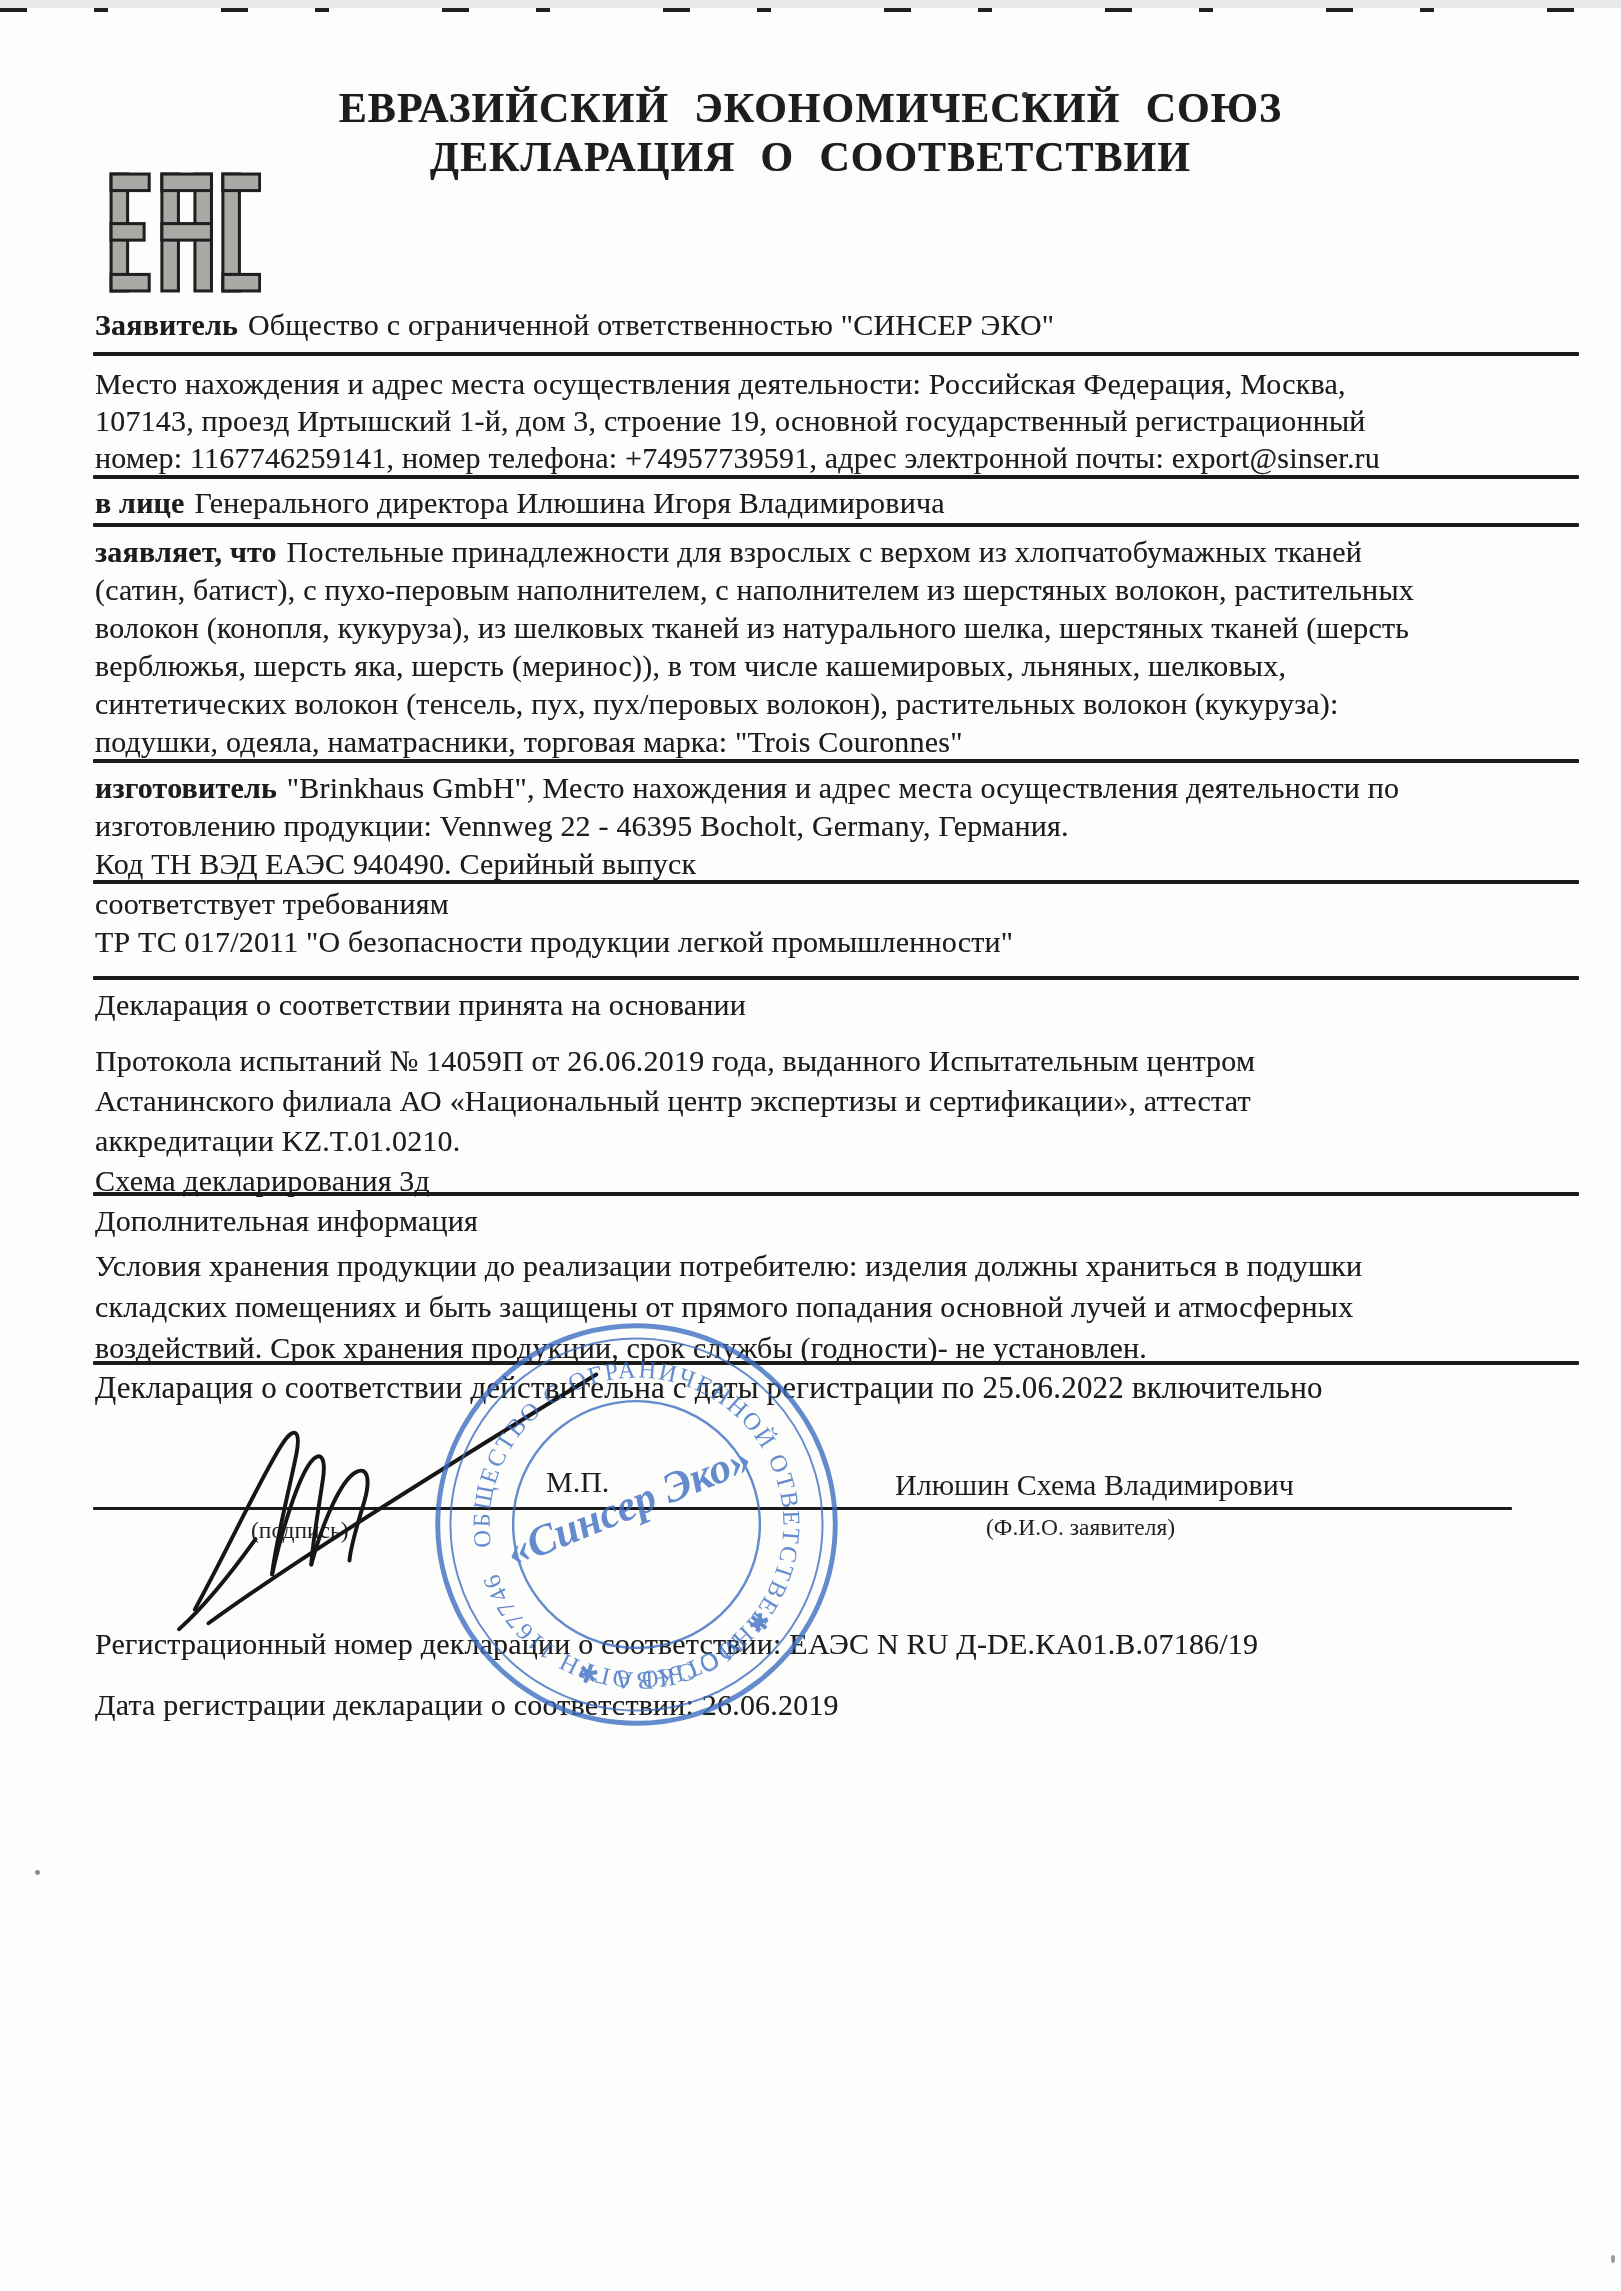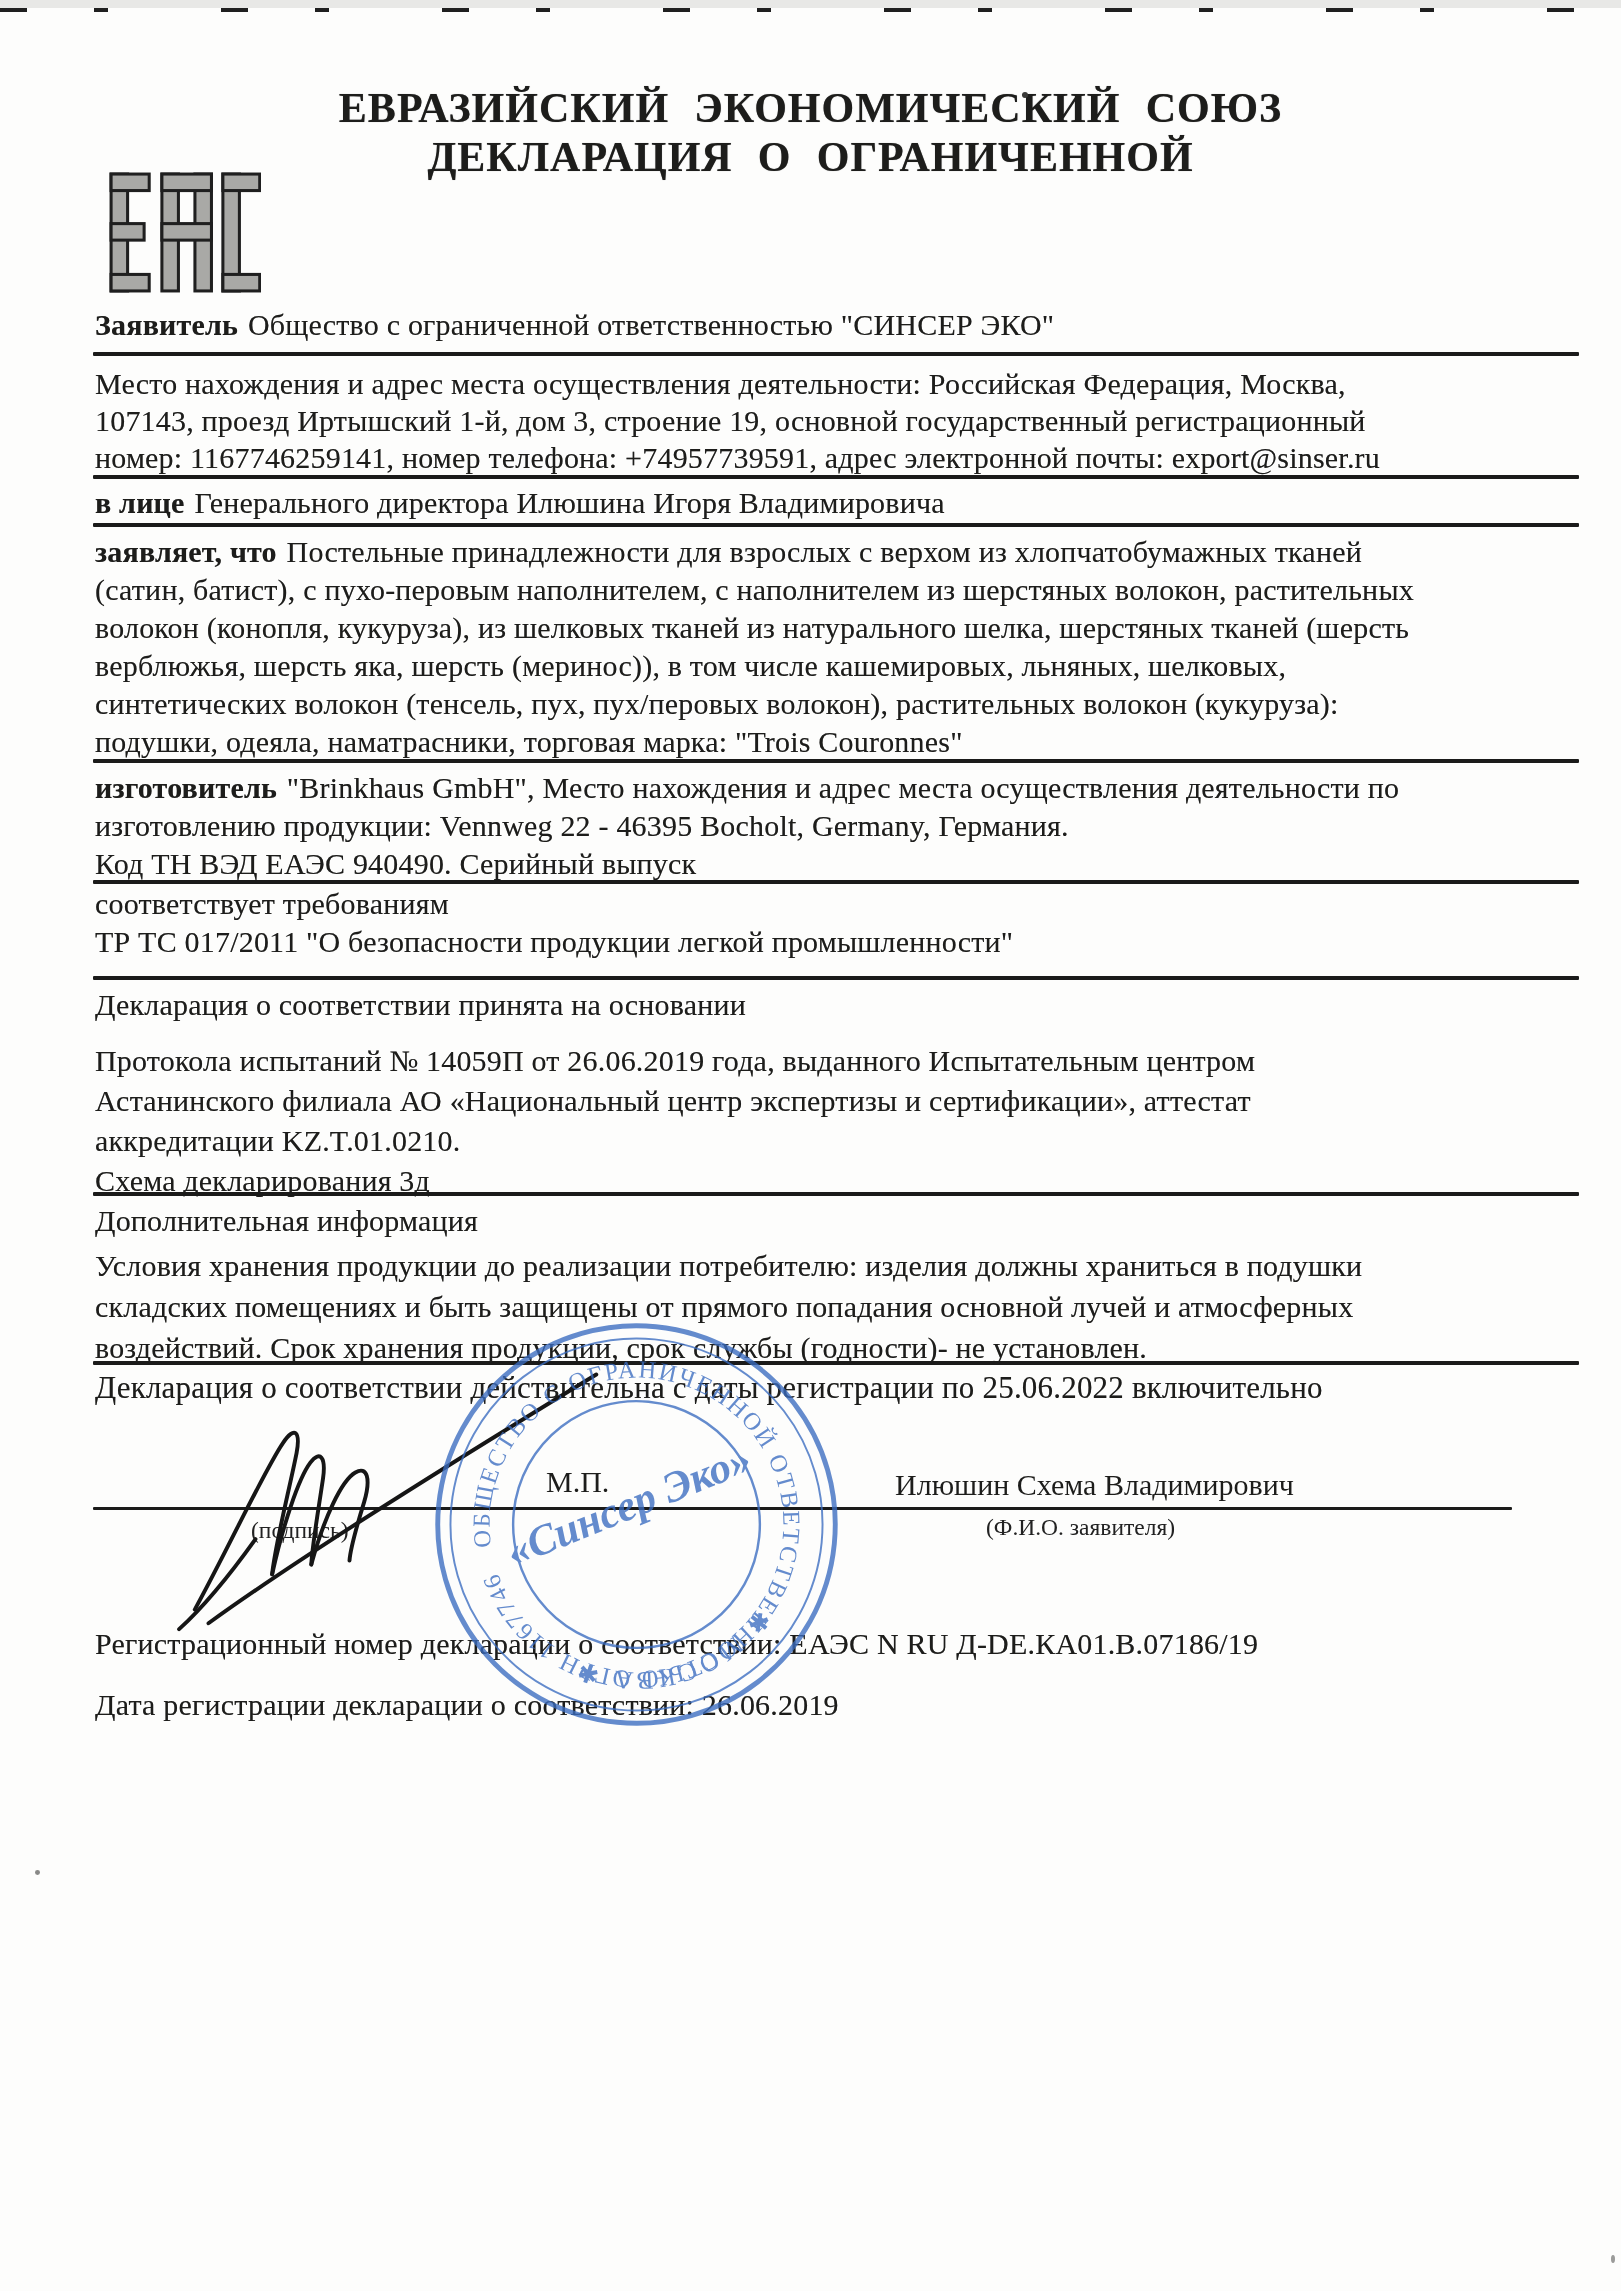--- a/index.html
+++ b/index.html
@@ -29,21 +29,21 @@
   .signer { position:absolute; left:895px; top:1460px; font-size:30px; z-index:3; }
 </style>
 </head>
 <body>
 
 <div class="page">
 
   <div class="edge-top"></div>
 
   <div class="title" style="top:76px">ЕВРАЗИЙСКИЙ ЭКОНОМИЧЕСКИЙ СОЮЗ</div>
-  <div class="title" style="top:125px">ДЕКЛАРАЦИЯ О ОГРАНИЧЕННОЙ</div>
+  <div class="title" style="top:125px">ДЕКЛАРАЦИЯ О СООТВЕТСТВИИ</div>
   <div class="speck" style="left:1022px;top:84px;width:5.9px;height:5.9px"></div>
 
   <svg class="eac" width="155" height="139" viewBox="0 0 122 100">
     <g fill="#a9a9a6" stroke="#1f1f1f" stroke-width="2.4">
       <rect x="4" y="4" width="13" height="92"></rect>
         <rect x="4" y="4" width="30" height="13"></rect>
       <rect x="4" y="43" width="26" height="13"></rect>
         <rect x="4" y="83" width="30" height="13"></rect>
       <rect x="44" y="4" width="13" height="92"></rect>
         <rect x="70" y="4" width="13" height="92"></rect>

